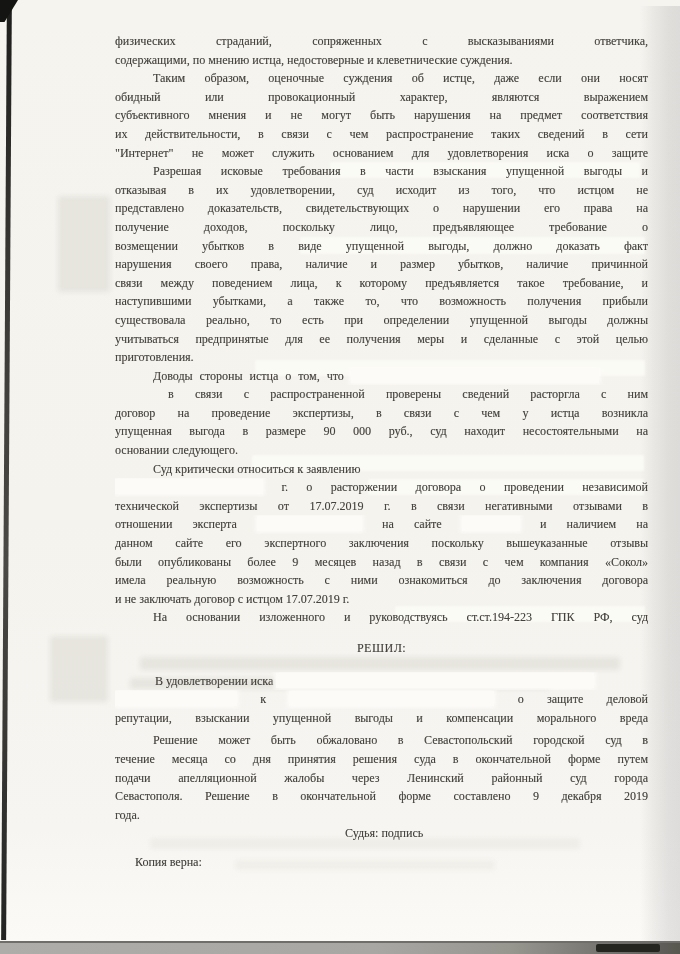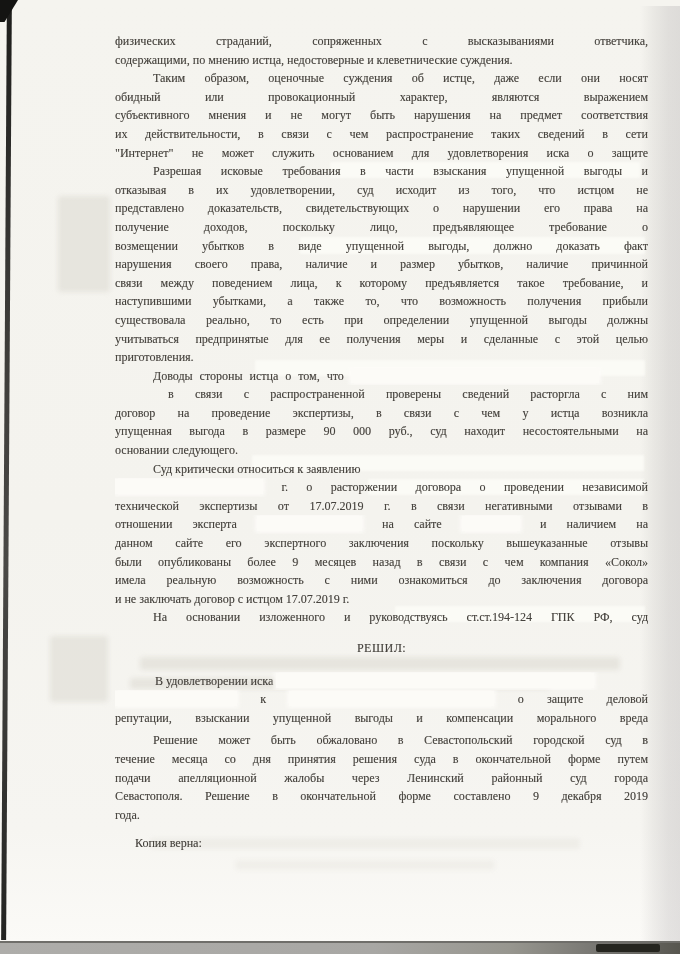--- a/index.html
+++ b/index.html
@@ -93,37 +93,40 @@
         <div class="line" style="text-indent: 38px;">Суд критически относиться к заявлению</div>
         <div class="line just"><span class="redact" style="width: 148px;"></span> г. о расторжении договора о проведении независимой</div>
         <div class="line just">технической экспертизы от 17.07.2019 г. в связи негативными отзывами в</div>
         <div class="line just">отношении эксперта <span class="redact" style="width: 105px;"></span> на сайте <span class="redact" style="width: 58px;"></span> и наличием на</div>
         <div class="line just">данном сайте его экспертного заключения поскольку вышеуказанные отзывы</div>
         <div class="line just">были опубликованы более 9 месяцев назад в связи с чем компания «Сокол»</div>
         <div class="line just">имела реальную возможность с ними ознакомиться до заключения договора</div>
         <div class="line">и не заключать договор с истцом 17.07.2019 г.</div>
       </div>
       <div class="block">
-        <div class="line just" style="text-indent: 38px;">На основании изложенного и руководствуясь ст.ст.194-124  ГПК РФ, суд</div>
+        <div class="line just" style="text-indent: 38px;">На основании изложенного и руководствуясь ст.ст.194-223  ГПК РФ, суд</div>
       </div>
       <div class="block heading" style="margin-top: 12px; margin-bottom: 14px;">
         <div class="line center">РЕШИЛ:</div>
       </div>
       <div class="block">
         <div class="line" style="text-indent: 40px;">В удовлетворении иска <span class="redact" style="width: 318px;"></span></div>
         <div class="line just"><span class="redact" style="width: 122px;"></span> к <span class="redact" style="width: 205px;"></span> о защите деловой</div>
         <div class="line just">репутации, взыскании упущенной выгоды и компенсации морального вреда</div>
       </div>
       <div class="block" style="margin-top: 4px;">
         <div class="line just" style="text-indent: 38px;">Решение может быть обжаловано в Севастопольский городской суд в</div>
         <div class="line just">течение месяца со дня принятия решения суда в окончательной форме путем</div>
         <div class="line just">подачи апелляционной жалобы через Ленинский районный суд города</div>
         <div class="line just">Севастополя. Решение в окончательной форме  составлено 9 декабря 2019</div>
         <div class="line">года.</div>
       </div>
+      <div class="block">
+        <div class="line" style="text-indent: 230px;">Судья: подпись</div>
+      </div>
       <div class="block" style="margin-top: 10px;">
         <div class="line" style="text-indent: 20px;">Копия верна:</div>
       </div>
     </div>
 
   <div class="bottom-edge"></div>
   <div class="bottom-band"></div>
   <div class="bottom-blob"></div>
 </div>
 

